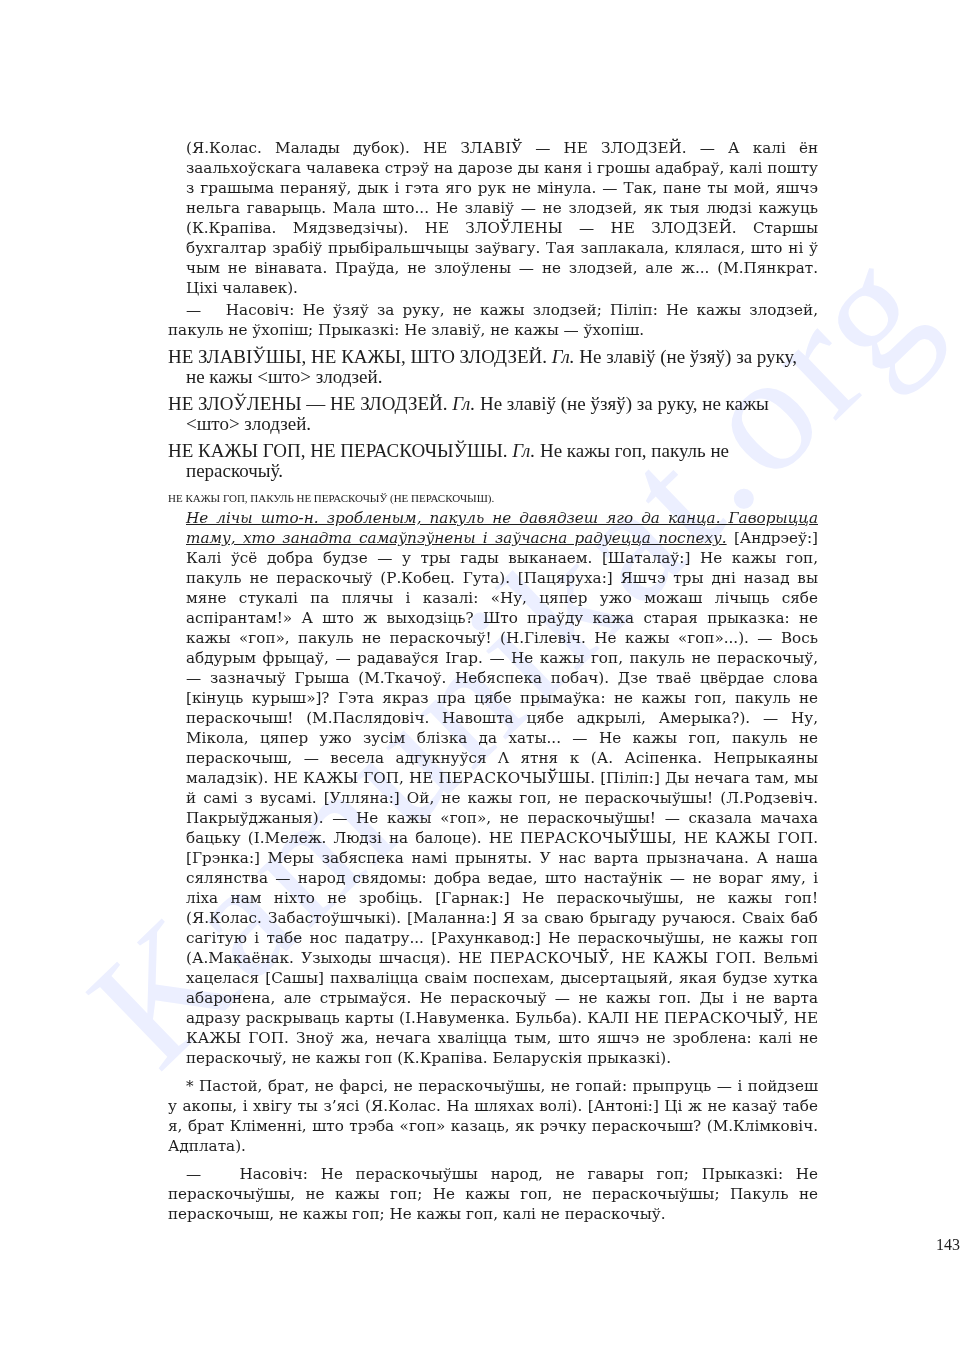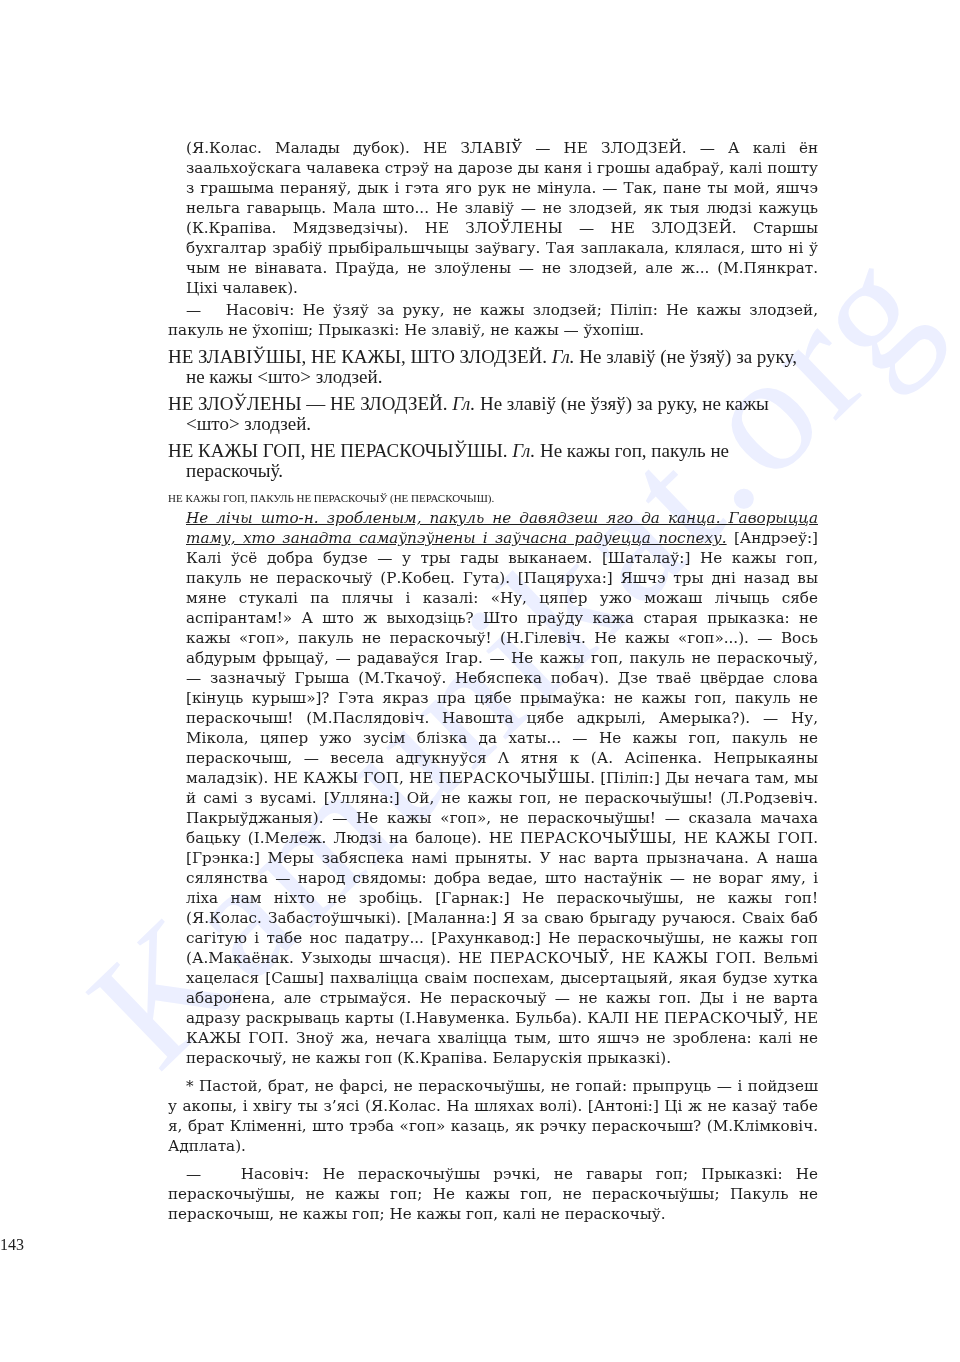--- a/index.html
+++ b/index.html
@@ -70,21 +70,21 @@
     font-style: italic;
     text-decoration: underline;
   }
   .it { }
   .gap { margin-top: 8px; }
   .page-number {
     position: absolute;
     top: 1236px;
     left: 0;
     width: 960px;
-    text-align: left;
+    text-align: right;
     font-family: "Liberation Serif", "DejaVu Serif", serif;
     font-size: 16px;
     z-index: 1;
   }
 </style>
 </head>
 <body>
 
 <div class="watermark">Kamunikat.org</div>
 
@@ -117,17 +117,17 @@
 
   <p class="entry-main">НЕ КАЖЫ ГОП, ПАКУЛЬ НЕ ПЕРАСКОЧЫЎ (НЕ ПЕРАСКОЧЫШ).</p>
   <p class="para indent-block">
     <span class="def">Не лічы што-н. зробленым, пакуль не давядзеш яго да канца. Гаворыцца таму, хто занадта самаўпэўнены і заўчасна радуецца поспеху.</span><span> [Андрэеў:] Калі ўсё добра будзе — у тры гады выканаем. [Шаталаў:] Не кажы гоп, пакуль не пераскочыў (Р.Кобец. Гута). [Пацяруха:] Яшчэ тры дні назад вы мяне стукалі па плячы і казалі: «Ну, цяпер ужо можаш лічыць сябе аспірантам!» А што ж выходзіць? Што праўду кажа старая прыказка: не кажы «гоп», пакуль не пераскочыў! (Н.Гілевіч. Не кажы «гоп»...). — Вось абдурым фрыцаў, — радаваўся Ігар. — Не кажы гоп, пакуль не пераскочыў, — зазначыў Грыша (М.Ткачоў. Небяспека побач). Дзе тваё цвёрдае слова [кінуць курыш»]? Гэта якраз пра цябе прымаўка: не кажы гоп, пакуль не пераскочыш! (М.Паслядовіч. Навошта цябе адкрылі, Амерыка?). — Ну, Мікола, цяпер ужо зусім блізка да хаты... — Не кажы гоп, пакуль не пераскочыш, — весела адгукнуўся Λ ятня к (А. Асіпенка. Непрыкаяны маладзік). НЕ КАЖЫ ГОП, НЕ ПЕРАСКОЧЫЎШЫ. [Піліп:] Ды нечага там, мы й самі з вусамі. [Улляна:] Ой, не кажы гоп, не пераскочыўшы! (Л.Родзевіч. Пакрыўджаныя). — Не кажы «гоп», не пераскочыўшы! — сказала мачаха бацьку (І.Мележ. Людзі на балоце). НЕ ПЕРАСКОЧЫЎШЫ, НЕ КАЖЫ ГОП. [Грэнка:] Меры забяспека намі прыняты. У нас варта прызначана. А наша сялянства — народ свядомы: добра ведае, што настаўнік — не вораг яму, і ліха нам ніхто не зробіць. [Гарнак:] Не пераскочыўшы, не кажы гоп! (Я.Колас. Забастоўшчыкі). [Маланна:] Я за сваю брыгаду ручаюся. Сваіх баб сагітую і табе нос падатру... [Рахункавод:] Не пераскочыўшы, не кажы гоп (А.Макаёнак. Узыходы шчасця). НЕ ПЕРАСКОЧЫЎ, НЕ КАЖЫ ГОП. Вельмі хацелася [Сашы] пахваліцца сваім поспехам, дысертацыяй, якая будзе хутка абаронена, але стрымаўся. Не пераскочыў — не кажы гоп. Ды і не варта адразу раскрываць карты (І.Навуменка. Бульба). КАЛІ НЕ ПЕРАСКОЧЫЎ, НЕ КАЖЫ ГОП. Зноў жа, нечага хваліцца тым, што яшчэ не зроблена: калі не пераскочыў, не кажы гоп (К.Крапіва. Беларускія прыказкі).</span>
   </p>
 
   <p class="para first-indent gap">* Пастой, брат, не фарсі, не пераскочыўшы, не гопай: прыпруць — і пойдзеш у акопы, і хвігу ты з’ясі (Я.Колас. На шляхах волі). [Антоні:] Ці ж не казаў табе я, брат Кліменні, што трэба «гоп» казаць, як рэчку пераскочыш? (М.Клімковіч. Адплата).</p>
 
   <p class="para first-indent gap">
     <span>—</span>&nbsp;&nbsp;
-    <span class="it">Насовіч:</span><span> Не пераскочыўшы рэчкі, не гавары гоп; </span><span class="it">Прыказкі:</span><span> Не пераскочыўшы, не кажы гоп; Не кажы гоп, не пераскочыўшы; Пакуль не пераскочыш, не кажы гоп; Не кажы гоп, калі не пераскочыў.</span>
+    <span class="it">Насовіч:</span><span> Не пераскочыўшы народ, не гавары гоп; </span><span class="it">Прыказкі:</span><span> Не пераскочыўшы, не кажы гоп; Не кажы гоп, не пераскочыўшы; Пакуль не пераскочыш, не кажы гоп; Не кажы гоп, калі не пераскочыў.</span>
   </p>
 </div>
 
 <div class="page-number">143</div>
 
 </body></html>

